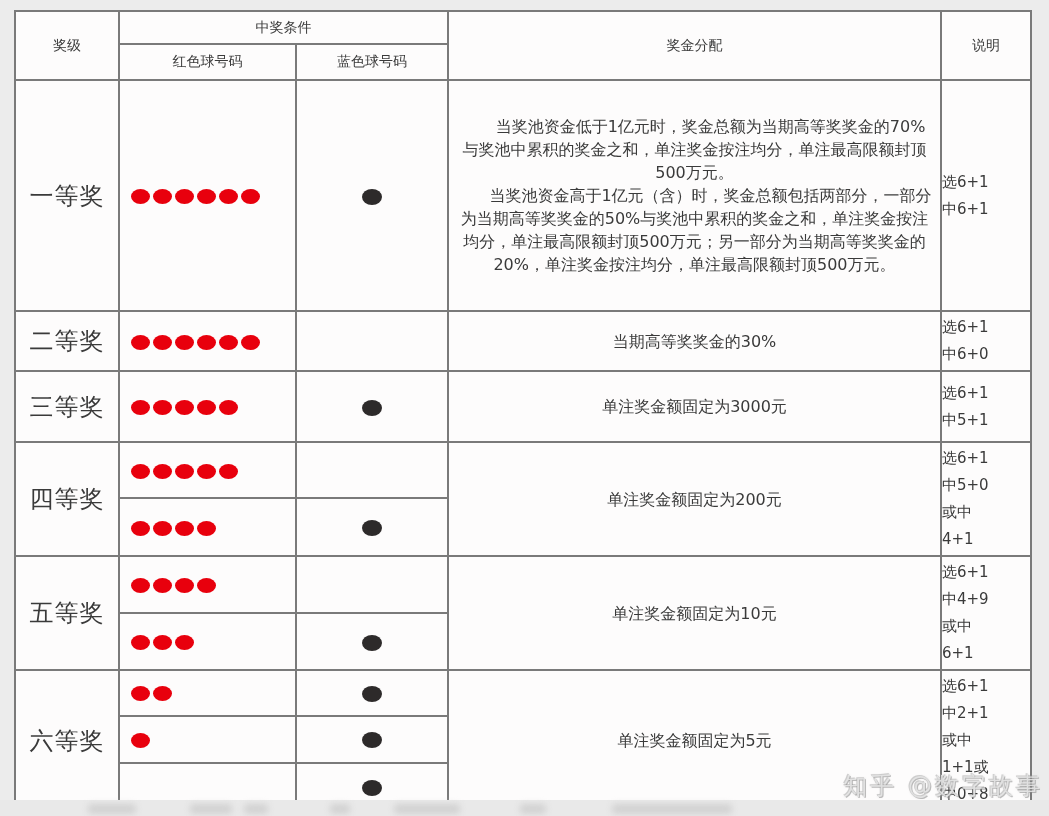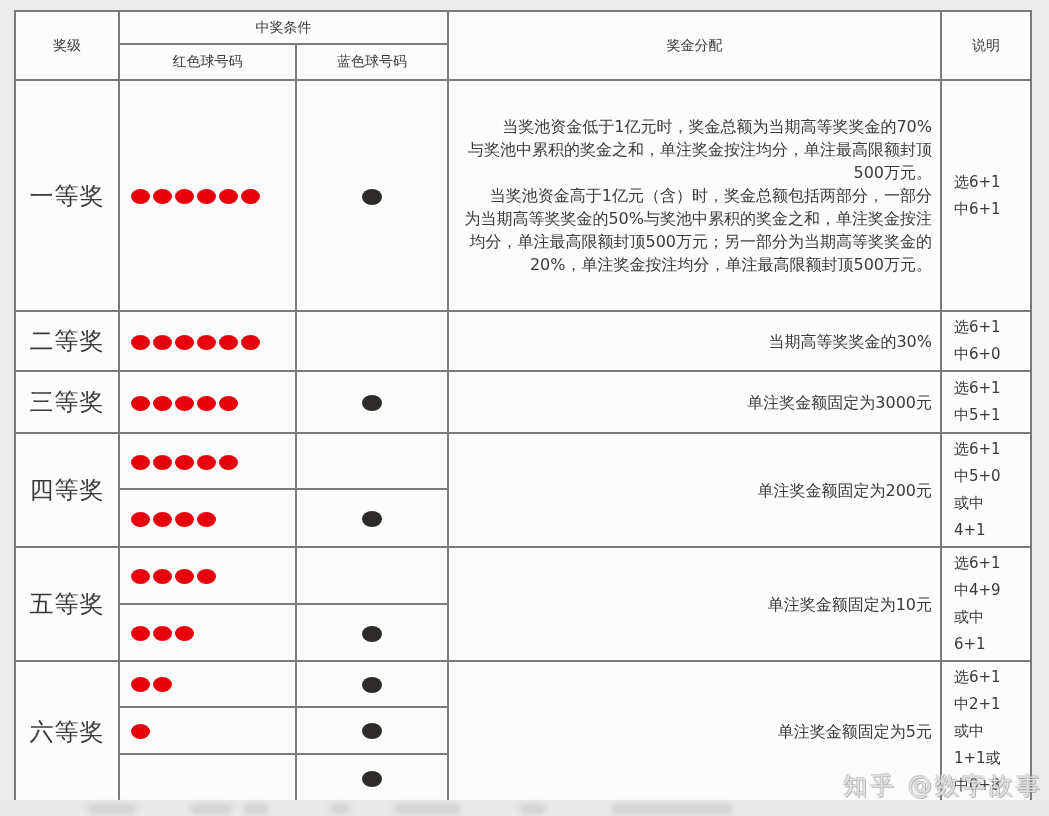--- a/index.html
+++ b/index.html
@@ -40,26 +40,26 @@
   }
   td.red-cell{padding-left:11px;text-align:left;}
   td.blue-cell{text-align:center;}
   .ball{
     display:inline-block;width:19px;height:15px;border-radius:50%;
     margin-right:3px;vertical-align:middle;
   }
   .ball.red{background:var(--red-ball);}
   .ball.blue{background:var(--blue-ball);width:20px;height:16px;margin-right:0;}
   td.dist-cell{
-    font-size:16px;line-height:23px;padding:5px 8px 5px 8px;text-align:right;
+    font-size:16px;line-height:23px;padding:5px 8px 5px 8px;text-align:center;
   }
   td.dist-cell p{margin:0;}
   td.dist-cell p.indent{text-indent:2em;}
   td.note-cell{
-    font-size:15px;line-height:27px;padding:2px 2px 2px 12px;text-align:left;
+    font-size:15px;line-height:27px;padding:2px 2px 2px 0;text-align:left;
   }
   .watermark{
     position:absolute;right:6px;bottom:14px;
     font-size:24px;letter-spacing:3px;white-space:nowrap;
     color:rgba(228,228,228,0.92);
     text-shadow:1px 1px 0 rgba(140,140,140,0.55),-1px -1px 0 rgba(160,160,160,0.45),0 0 2px rgba(120,120,120,0.35);
     z-index:5;
   }
   .bottom-strip{
     position:absolute;left:0;bottom:0;width:1049px;height:16px;
@@ -112,21 +112,21 @@
         <td class="red-cell"><span class="ball red"></span><span class="ball red"></span><span class="ball red"></span><span class="ball red"></span><span class="ball red"></span><span class="ball red"></span></td>
         <td class="blue-cell"></td>
         <td class="dist-cell" rowspan="1">
           <p>当期高等奖奖金的30%</p>
         </td>
         <td class="note-cell" rowspan="1">
           <div>选6+1</div>
           <div>中6+0</div>
         </td>
       </tr>
-      <tr style="height: 62px;">
+      <tr style="height: 71px;">
         <td class="level-cell" rowspan="1">三等奖</td>
         <td class="red-cell"><span class="ball red"></span><span class="ball red"></span><span class="ball red"></span><span class="ball red"></span><span class="ball red"></span></td>
         <td class="blue-cell"><span class="ball blue"></span></td>
         <td class="dist-cell" rowspan="1">
           <p>单注奖金额固定为3000元</p>
         </td>
         <td class="note-cell" rowspan="1">
           <div>选6+1</div>
           <div>中5+1</div>
         </td>

